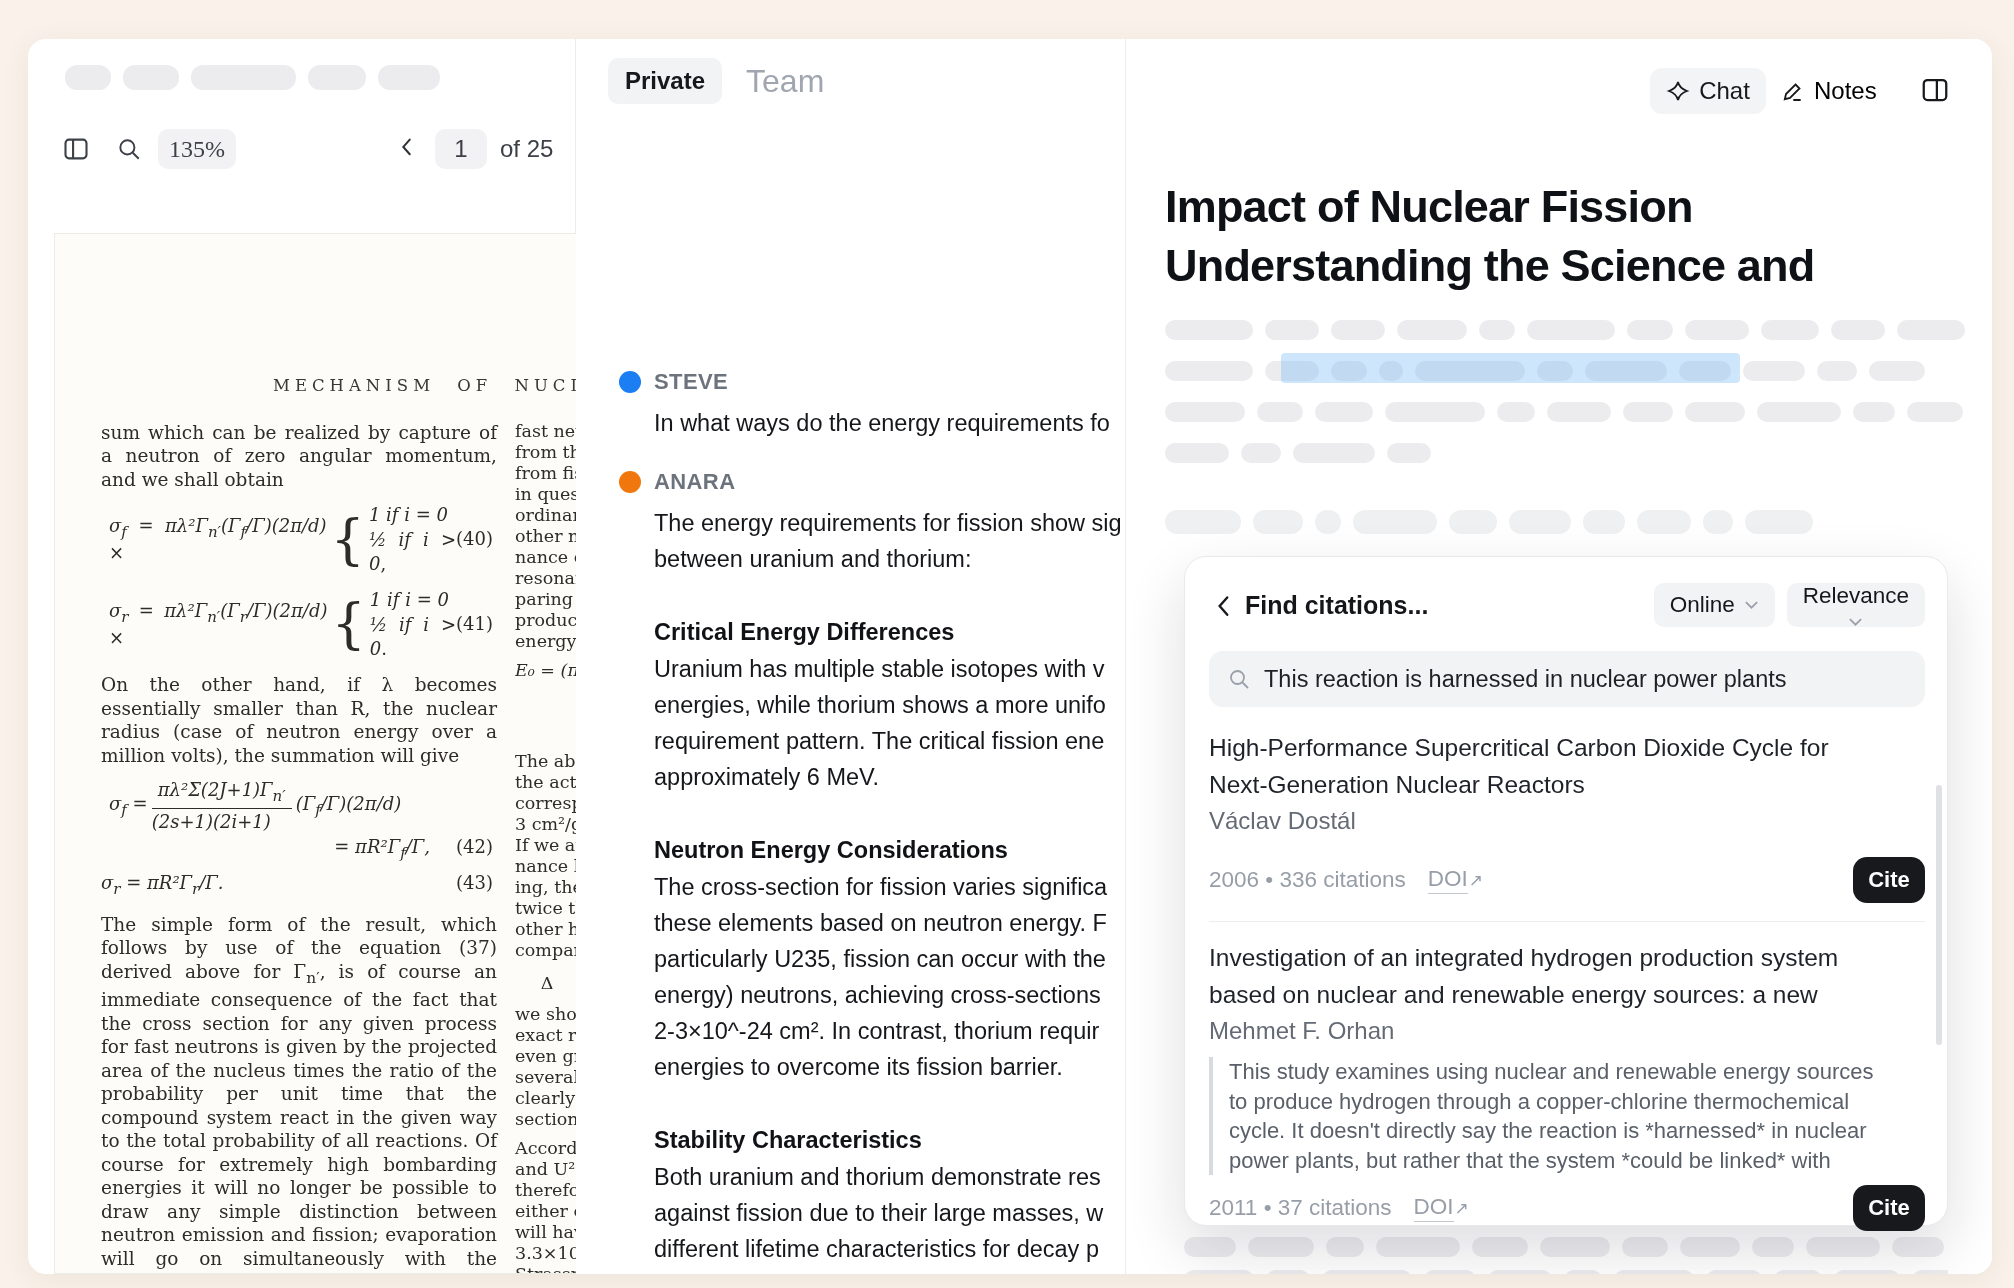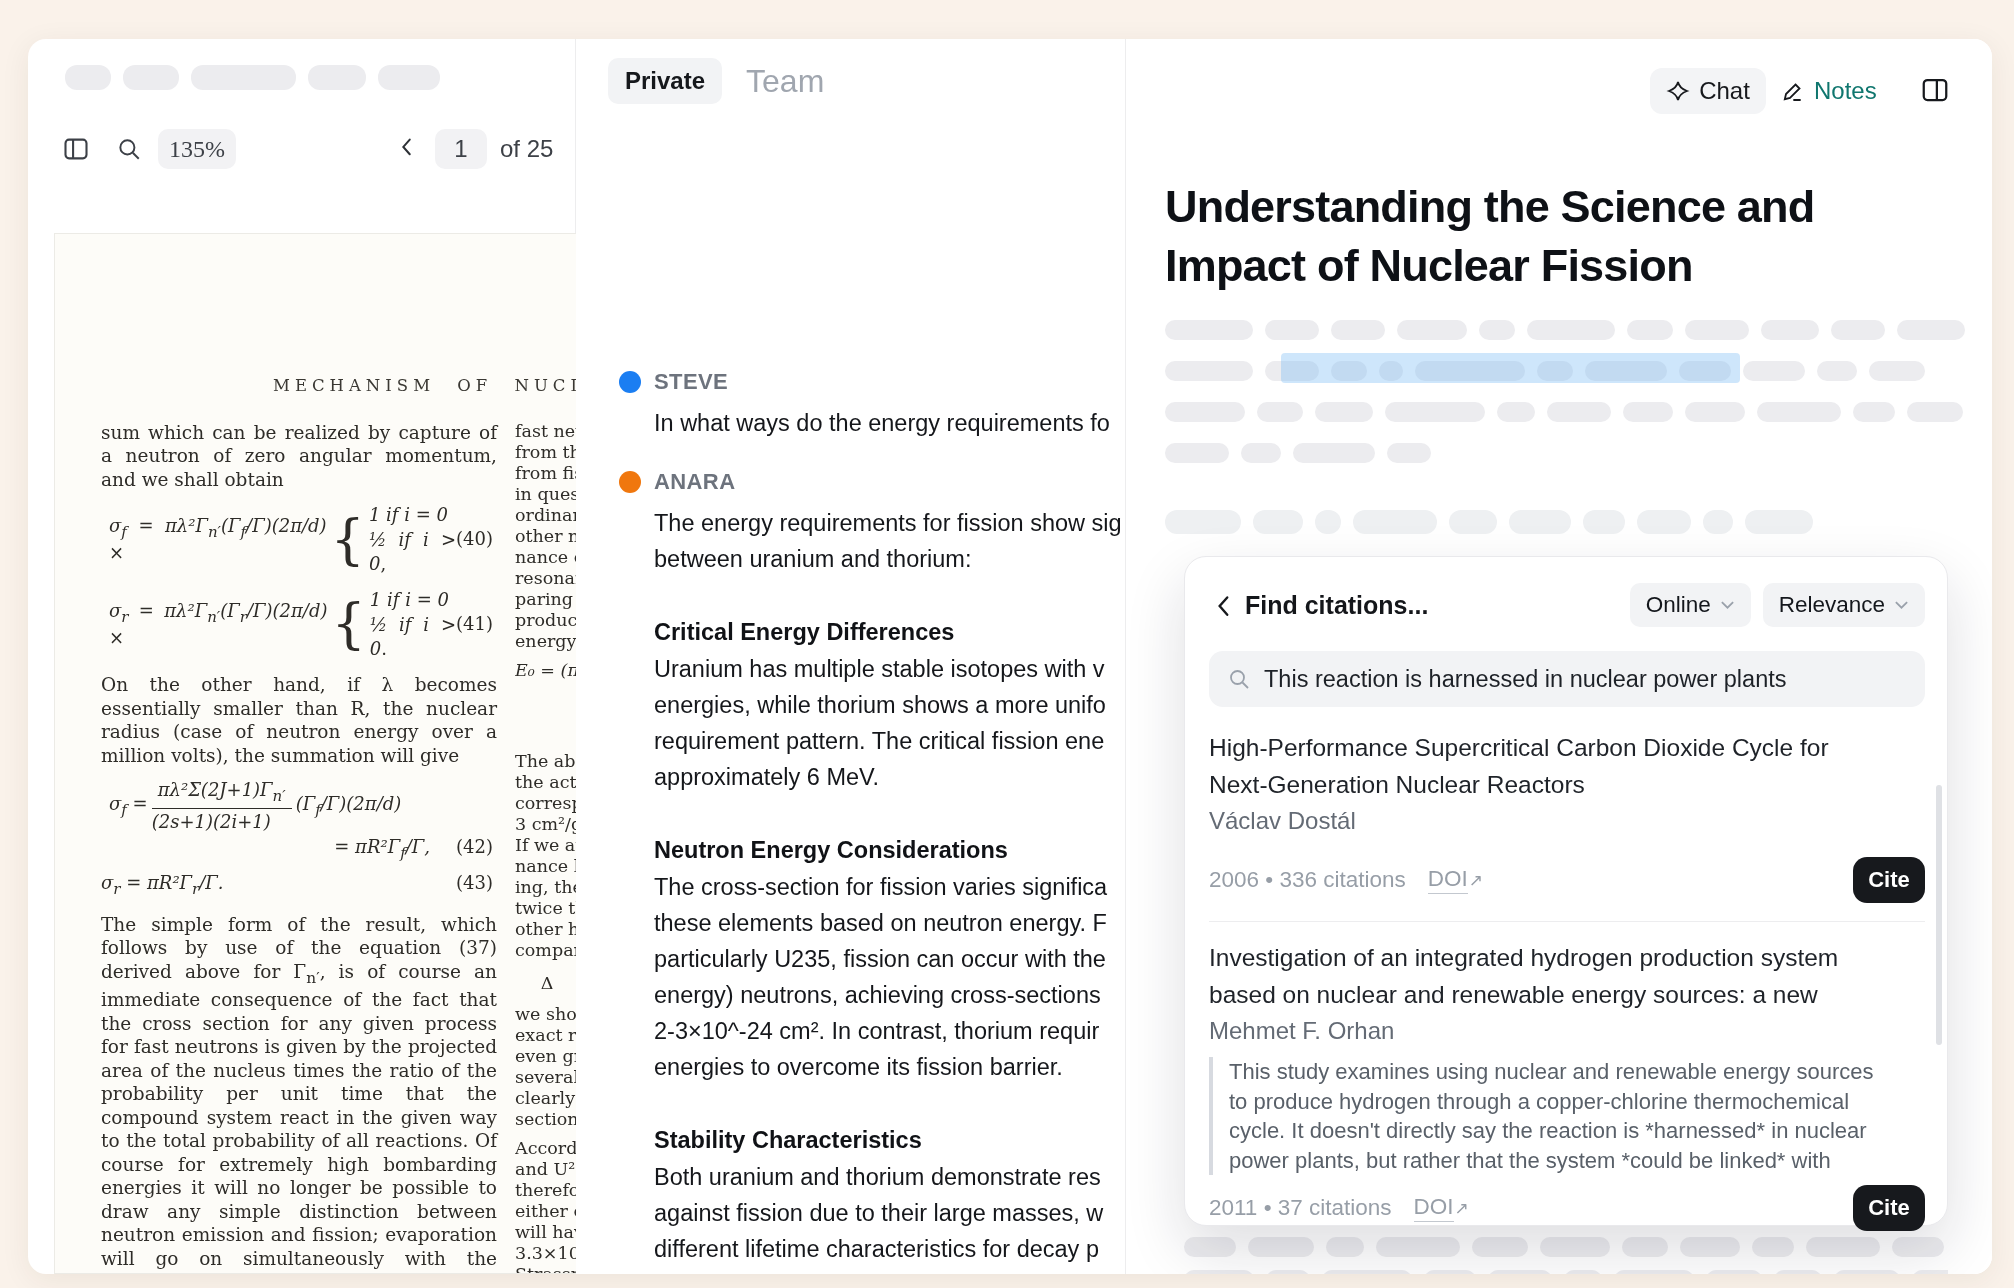--- a/index.html
+++ b/index.html
@@ -69,38 +69,38 @@
   .chat-section { margin:37px 0 0 35px; width:472px; overflow:hidden; }
   .chat-section h3 { font-size:23.5px; font-weight:700; height:37px; line-height:37px; color:#101216; white-space:nowrap; }
   .chat-section .sec-lines div { white-space:nowrap; height:36px; line-height:36px; font-size:23.5px; }
 
   
   .doc-panel { position:absolute; left:1098px; top:0; width:866px; height:100%; background:#fff; }
   .top-actions { position:absolute; left:0; top:0; width:100%; height:100px; }
   .chat-btn { position:absolute; left:524px; top:29px; width:116px; height:46px; background:#f3f4f6; border-radius:12px;
               display:flex; align-items:center; justify-content:center; gap:9px; font-size:24px; font-weight:500; color:#17191d; }
   .notes-btn { position:absolute; left:655px; top:29px; height:46px; display:flex; align-items:center; gap:9px;
-               font-size:24px; font-weight:500; color:#0f766e; }
+               font-size:24px; font-weight:500; color:#000000; }
   .panel-toggle { position:absolute; left:794px; top:36px; width:30px; height:30px; color:#17191d; }
   .icon-20 { width:24px; height:24px; }
 
   .doc-title { position:absolute; left:39px; top:138px; font-size:45px; line-height:59px; font-weight:700;
                letter-spacing:-.8px; color:#0e1116; }
   .doc-sk { position:absolute; left:39px; }
   .hl { position:absolute; left:155px; top:314px; width:459px; height:30px; background:rgba(125,190,245,.38); border-radius:4px; }
 
   
   .popup { position:absolute; left:58px; top:517px; width:764px; height:670px; background:#fff; border:1px solid #e9e9ec;
            border-radius:22px; box-shadow:0 24px 60px rgba(20,24,40,.14); z-index:5; }
   .popup-head { position:absolute; left:26px; right:22px; top:26px; height:44px; display:flex; align-items:center; }
   .back-chev { width:26px; height:26px; color:#17191d; margin-right:8px; flex:0 0 auto; }
   .popup-title { font-size:25px; font-weight:600; color:#14161a; }
   .filter-pill { background:#f2f3f5; border-radius:10px; height:44px; padding:0 16px; display:flex; align-items:center; gap:9px;
                  font-size:22.5px; color:#14171c; }
-  .filter-pill + .filter-pill { margin-left:12px; }
+  .filter-pill + .filter-pill { margin-left:12px;flex-direction:column; }
   .filter-pill:first-of-type { margin-left:auto; }
   .chev-dn { width:15px; height:9px; color:#9aa1ab; }
   .search-bar { position:absolute; left:24px; top:94px; width:716px; height:56px; background:#f2f3f5; border-radius:14px;
                 display:flex; align-items:center; padding:0 18px; gap:13px; }
   .search-bar svg { width:24px; height:24px; color:#9aa1ab; flex:0 0 auto; }
   .search-text { font-size:23.5px; color:#1d2127; white-space:nowrap; overflow:hidden; }
   .scroll-thumb { position:absolute; right:5px; top:228px; width:6px; height:260px; border-radius:3px; background:#dfe1e5; }
 
   .result { position:absolute; left:24px; width:716px; }
   .res-title div { font-size:24.5px; line-height:37px; font-weight:500; color:#1f2329; white-space:nowrap; overflow:hidden; }
@@ -333,22 +333,22 @@
       </div>
       <span class="panel-toggle">
         <svg viewBox="0 0 24 24" fill="none" stroke="currentColor" stroke-width="1.8">
             <rect x="3" y="4" width="18" height="16" rx="3"></rect>
             <line x1="13.5" y1="4" x2="13.5" y2="20"></line>
           </svg>
       </span>
     </div>
 
     <div class="doc-title">
+      <div>Impact of Nuclear Fission</div>
       <div>Understanding the Science and</div>
-      <div>Impact of Nuclear Fission</div>
     </div>
 
     <div class="doc-sk sk-row" style="top:281px;">
         <div class="sk" style="width: 88px;"></div>
         <div class="sk" style="width: 54px;"></div>
         <div class="sk" style="width: 54px;"></div>
         <div class="sk" style="width: 70px;"></div>
         <div class="sk" style="width: 36px;"></div>
         <div class="sk" style="width: 88px;"></div>
         <div class="sk" style="width: 46px;"></div>

